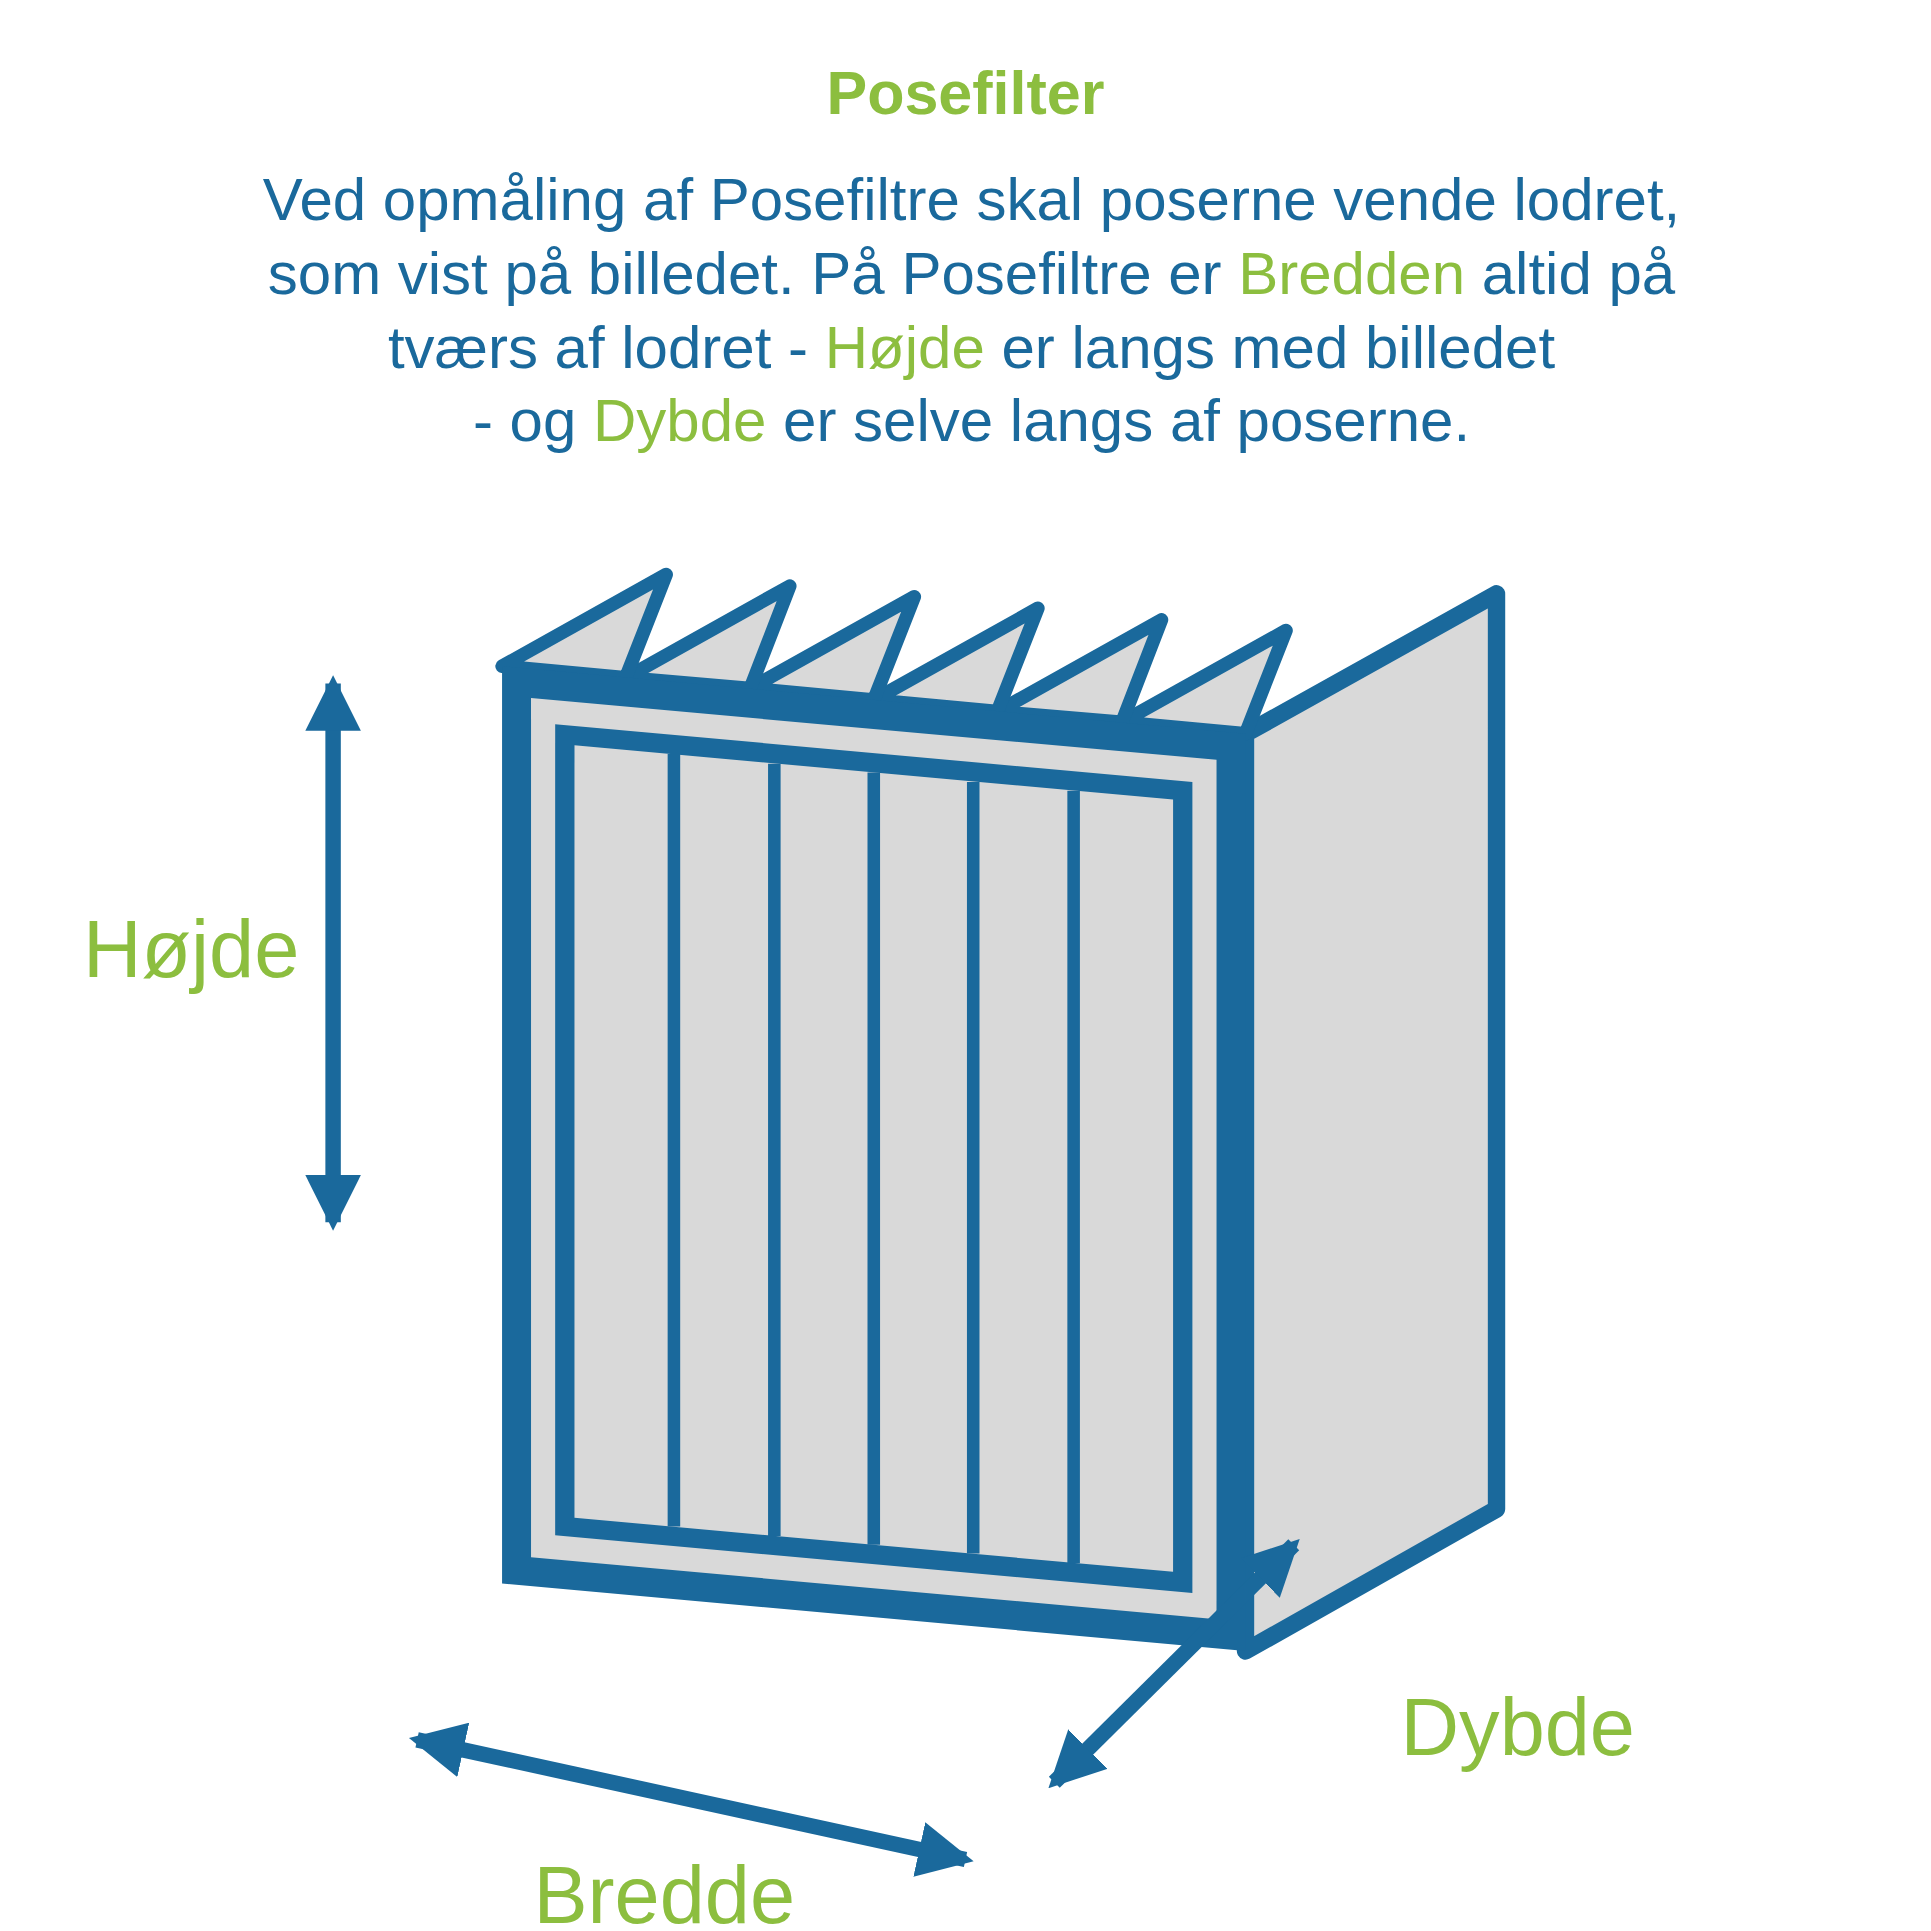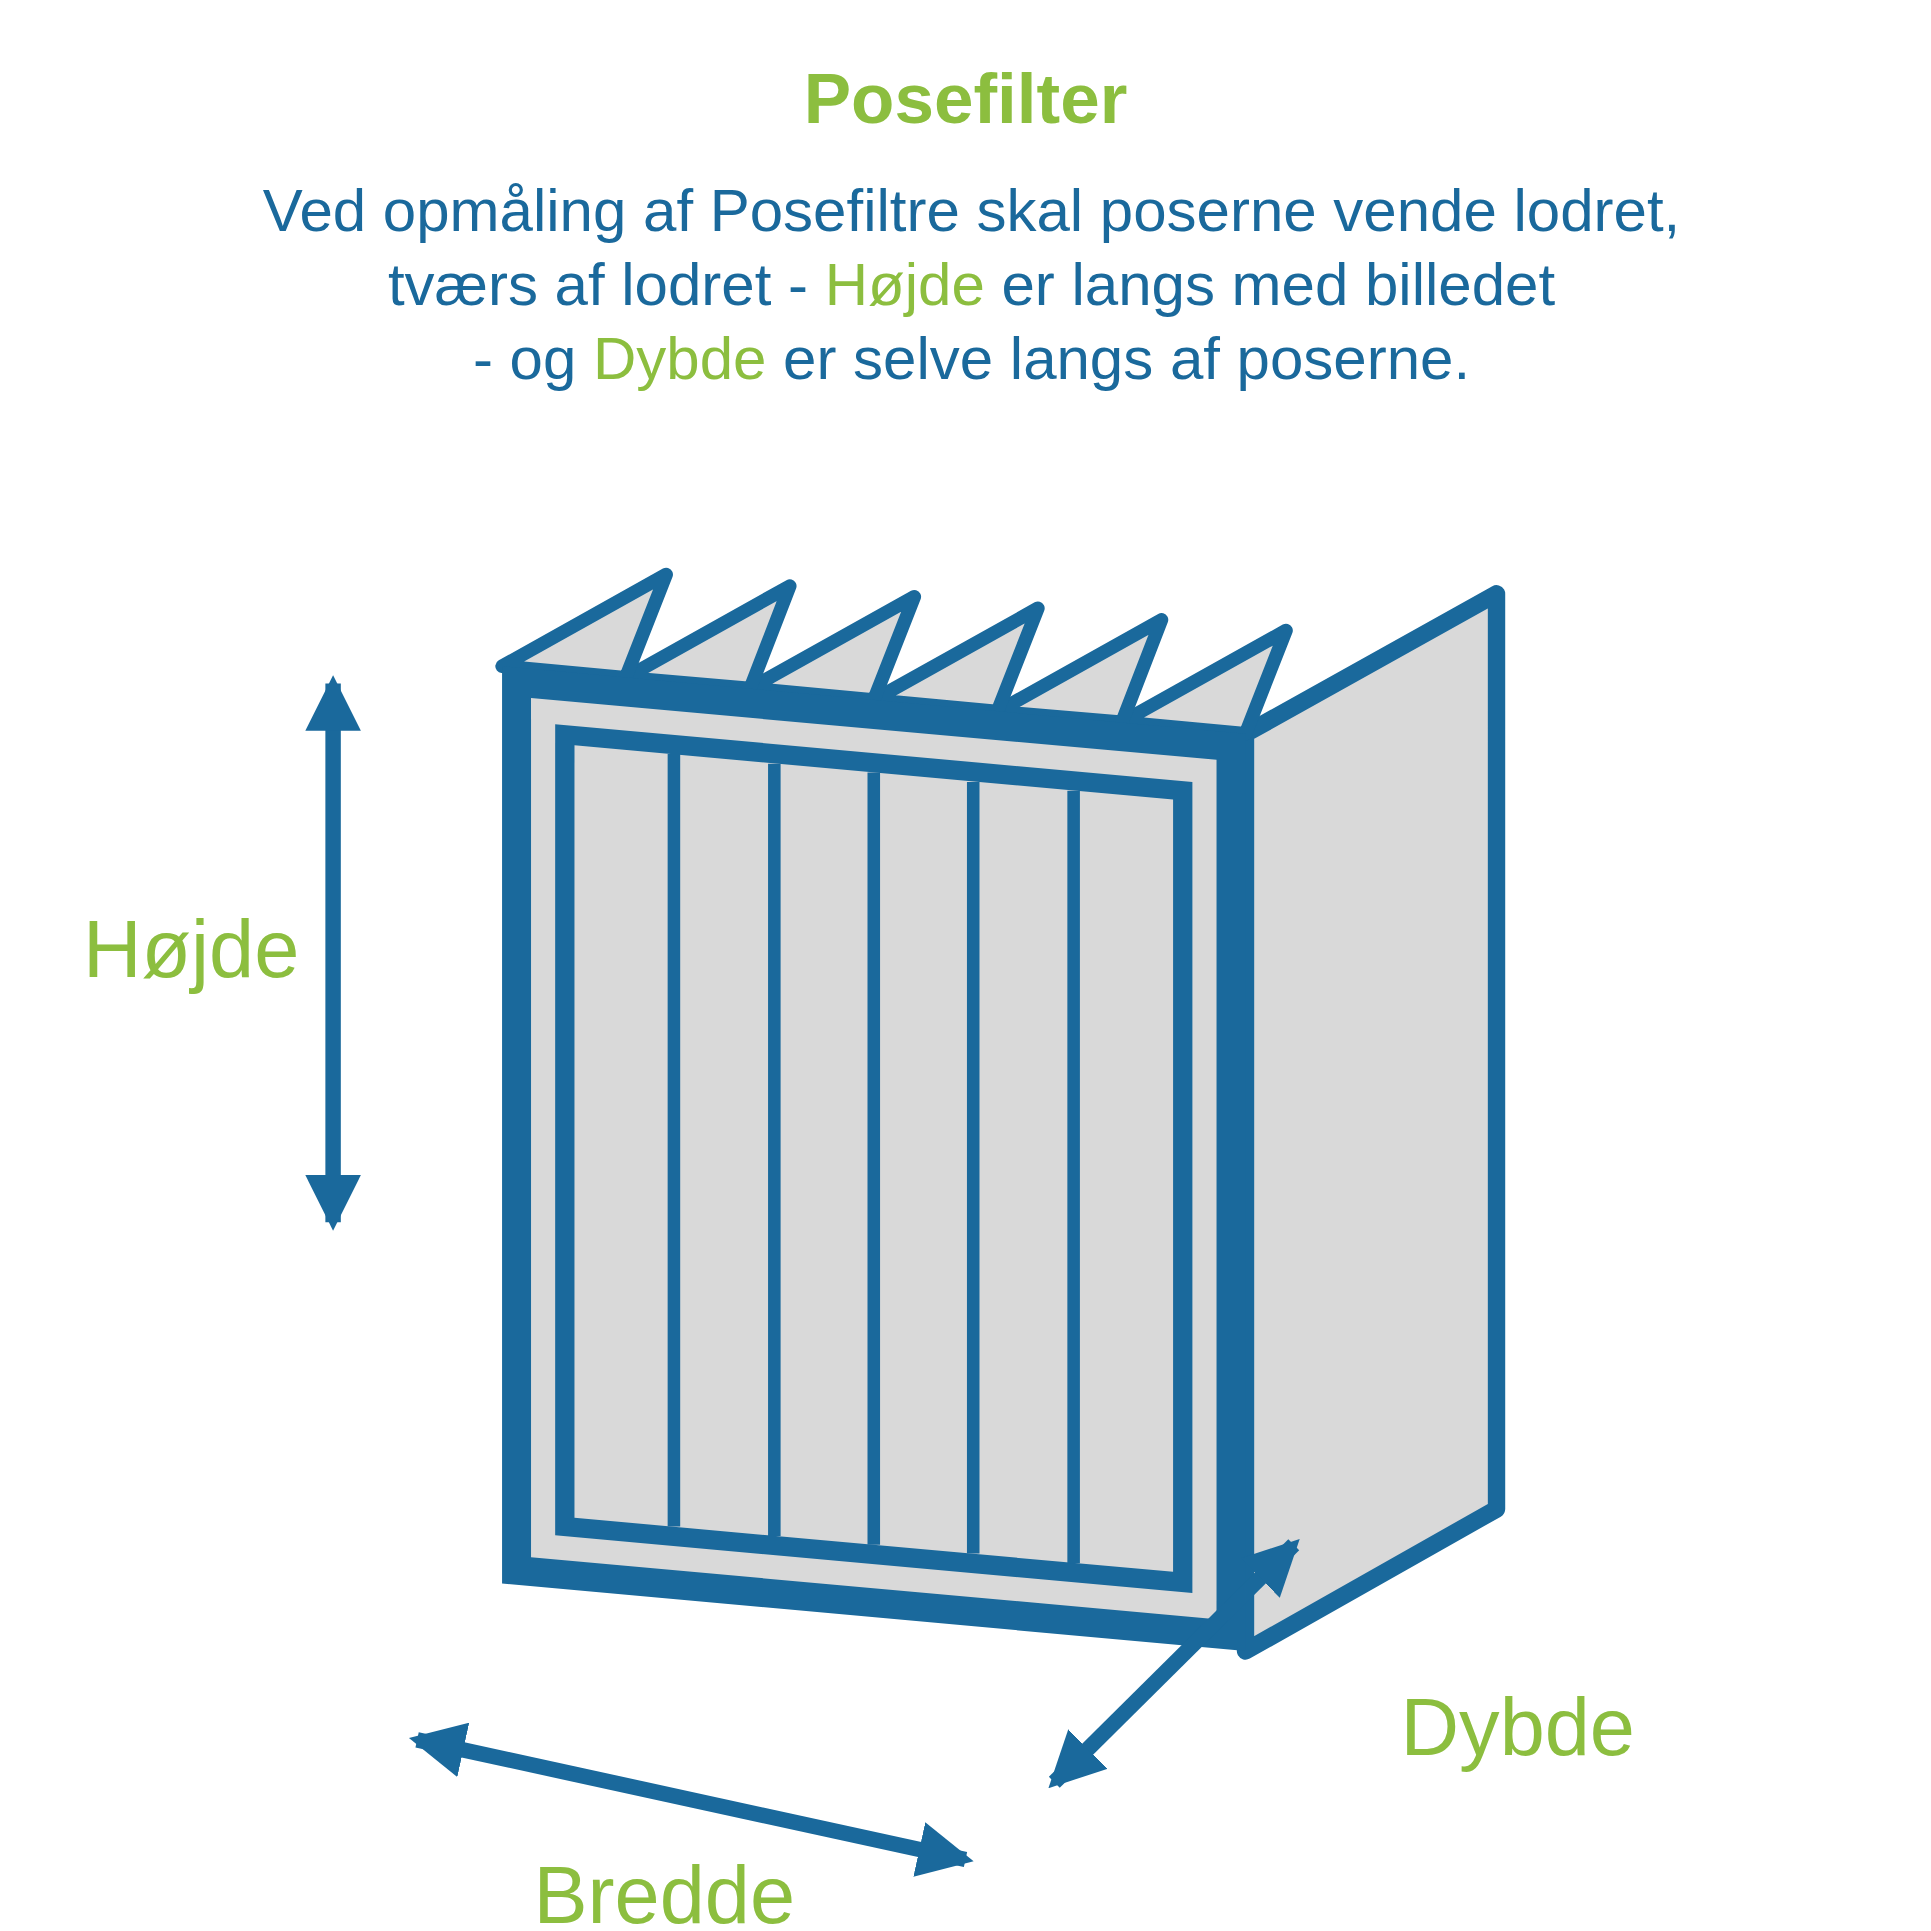--- a/index.html
+++ b/index.html
@@ -9,21 +9,21 @@
     position: relative;
     width: 1931px;
     height: 1931px;
     background: var(--background, #fff);
     font-family: "Liberation Sans", sans-serif;
     overflow: hidden;
   }
   .title {
     padding-top: 58px;
     text-align: center;
-    font-size: 71px;
+    font-size: 61px;
     font-weight: bold;
     color: var(--green, #8cbe3f);
   }
   .intro {
     margin-top: 35px;
     text-align: center;
     color: var(--blue, #1a699c);
     font-size: 60px;
     line-height: 1.23;
   }
@@ -49,20 +49,21 @@
 </style>
 </head>
 <body>
 
 <div class="canvas">
 
   <h1 class="title">Posefilter</h1>
 
   <div class="intro">
     <div class="line"><span>Ved opmåling af Posefiltre skal poserne vende lodret,</span></div>
+    <div class="line"><span>som vist på billedet. På Posefiltre er </span><span class="hl">Bredden</span><span> altid på</span></div>
     <div class="line"><span>tværs af lodret - </span><span class="hl">Højde</span><span> er langs med billedet</span></div>
     <div class="line"><span>- og </span><span class="hl">Dybde</span><span> er selve langs af poserne.</span></div>
   </div>
 
   <svg class="diagram" viewBox="0 0 2000 2000">
     <defs>
       <marker id="arrowhead" viewBox="0 0 10 10" refX="8.5" refY="5" markerWidth="3.6" markerHeight="3.6" orient="auto-start-reverse">
         <path d="M0,0 L10,5 L0,10 Z" class="f-blue"></path>
       </marker>
     </defs>

